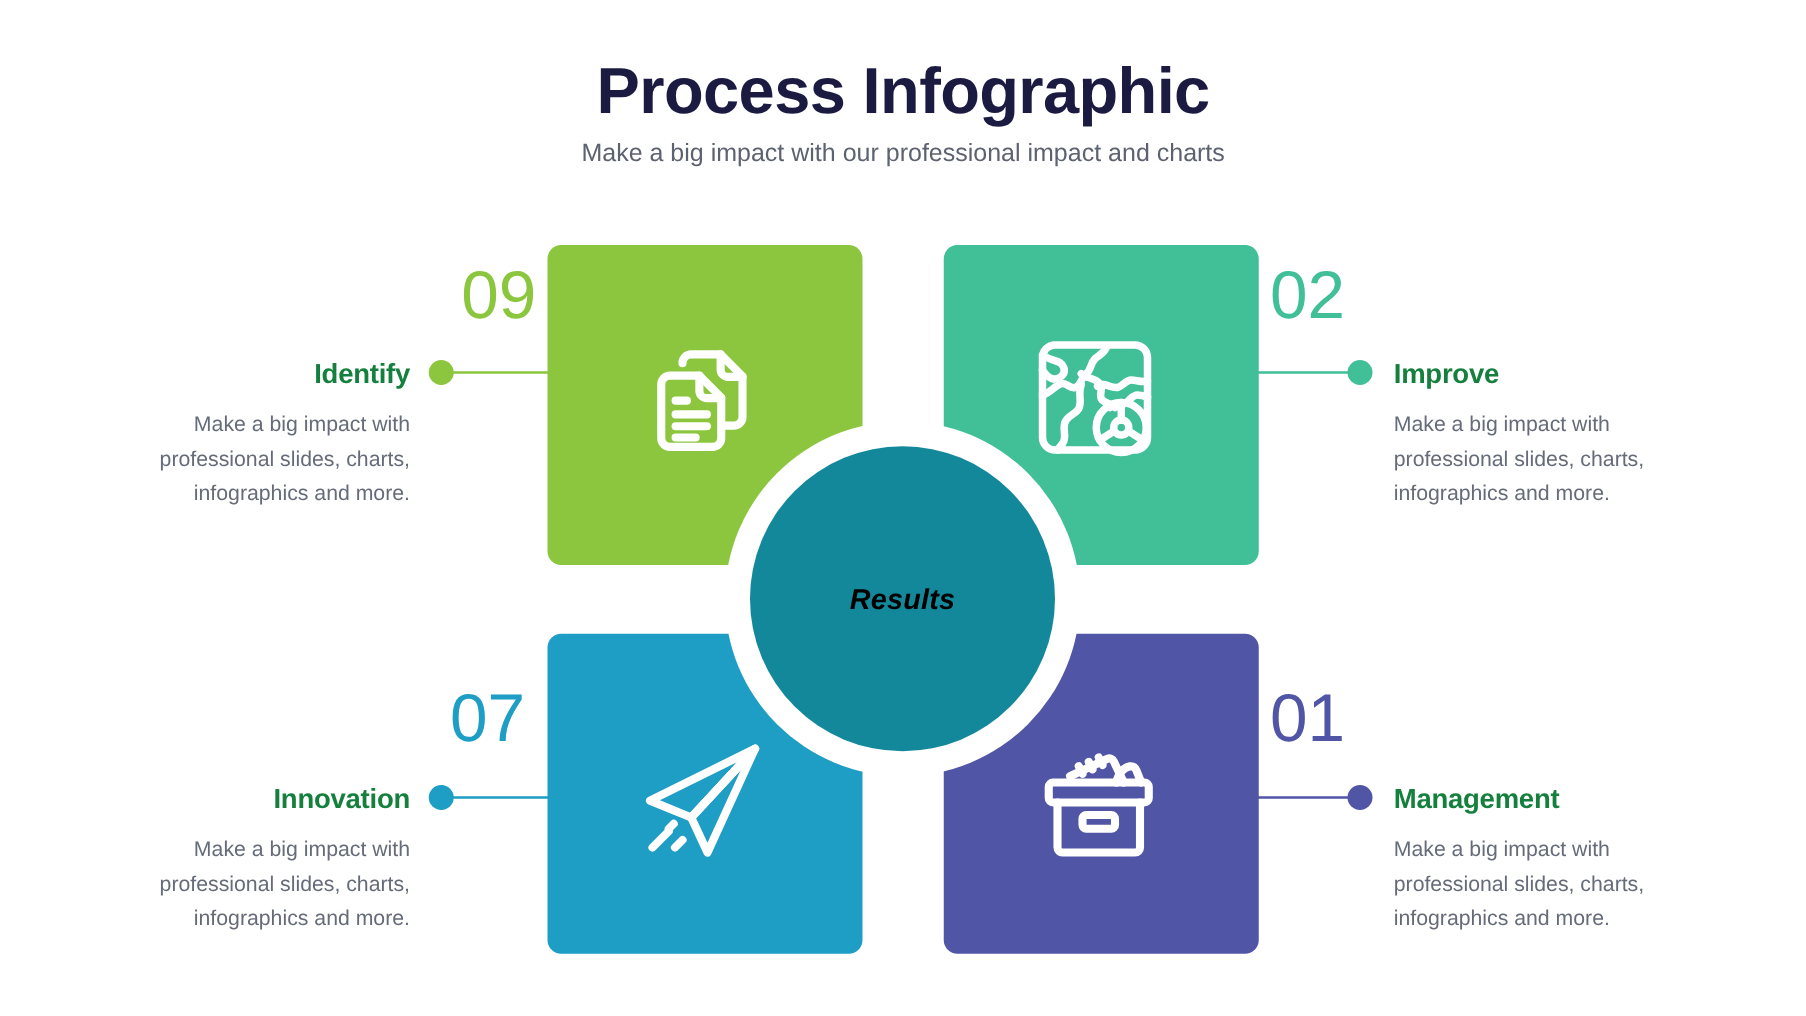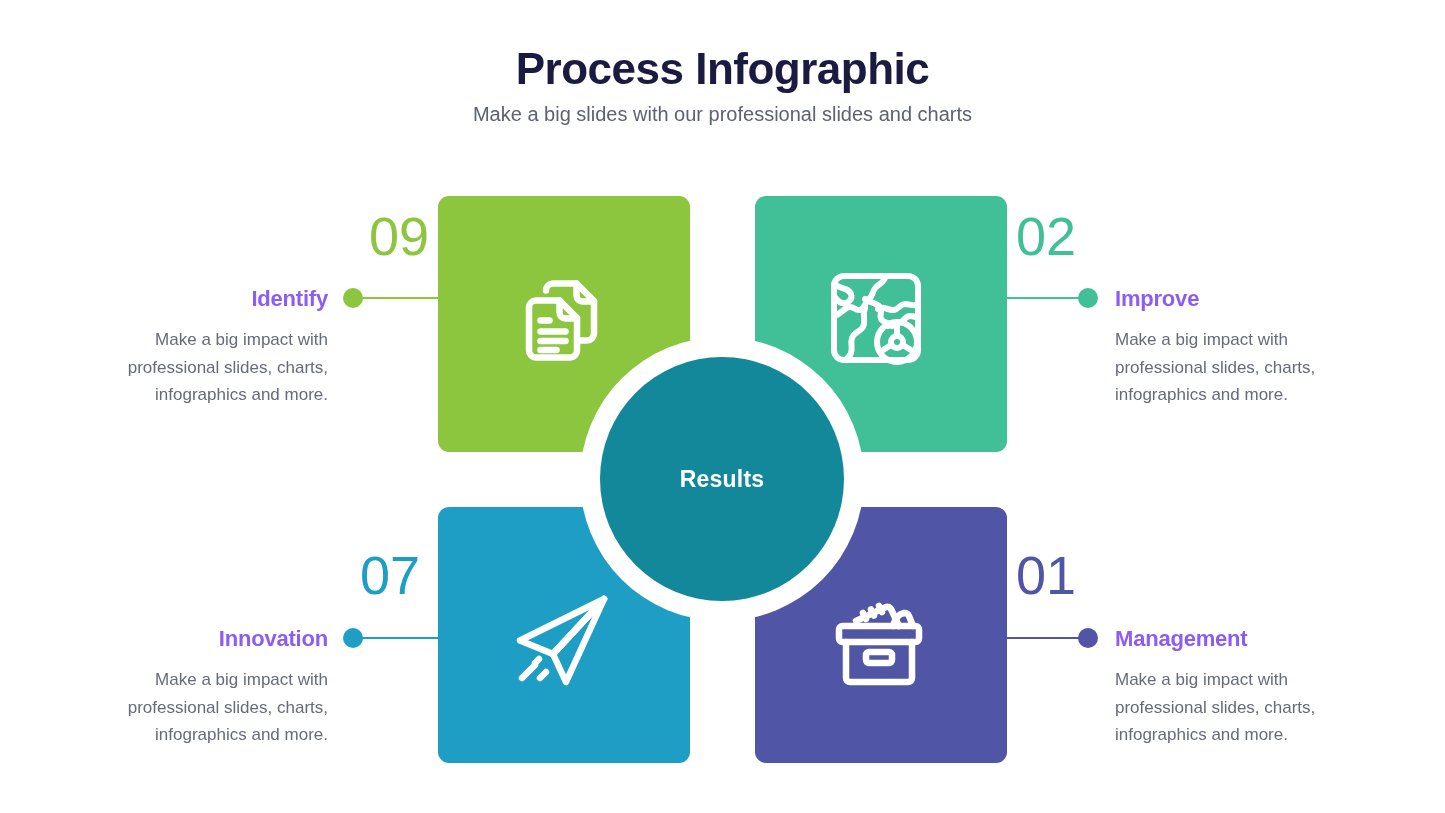--- a/index.html
+++ b/index.html
@@ -22,21 +22,21 @@
   
   .header {
     position: absolute;
     left: 0;
     top: 44px;
     width: 1445px;
     text-align: center;
   }
   .title {
     margin: 0;
-    font-size: 44px;
+    font-size: 52px;
     font-weight: 700;
     letter-spacing: -0.5px;
     color: #1b1b42;
     line-height: 1.12;
   }
   .subtitle {
     margin: 8px 0 0 0;
     font-size: 20px;
     font-weight: 400;
     color: #5c6270;
@@ -87,24 +87,25 @@
     top: 357px;
     width: 244px;
     height: 244px;
     border-radius: 50%;
     background: #13889b;
     display: flex;
     align-items: center;
     justify-content: center;
   }
   .hub-label {
-    color: #ffffff;
+    color: #000000;
     font-size: 23px;
     font-weight: 700;
     letter-spacing: 0.2px;
+    font-style: italic;
   }
 
   
   .step-num {
     position: absolute;
     font-size: 54px;
     font-weight: 500;
     line-height: 1;
     letter-spacing: 0px;
   }
@@ -131,21 +132,21 @@
   #dot-4  { left: 1078px; top: 628px; background: #5055a5; }
 
   
   .step-text { position: absolute; width: 250px; }
   .step-text.right-align { text-align: right; }
   .step-text.left-align  { text-align: left; }
   .step-title {
     margin: 0;
     font-size: 22px;
     font-weight: 700;
-    color: #8b5cf6;
+    color: #15803d;
     line-height: 1.2;
     letter-spacing: -0.2px;
   }
   .step-desc {
     margin: 14px 0 0 0;
     font-size: 17px;
     font-weight: 400;
     color: #656b79;
     line-height: 1.62;
   }
@@ -154,21 +155,21 @@
   #text-3 { left: 78px;   top: 626px; }
   #text-4 { left: 1115px; top: 626px; }
 </style>
 </head>
 <body>
 
 <div id="slide">
 
   <div class="header">
     <h1 class="title">Process Infographic</h1>
-    <p class="subtitle">Make a big slides with our professional slides and charts</p>
+    <p class="subtitle">Make a big impact with our professional impact and charts</p>
   </div>
 
   <div class="panel" id="panel-1">
     <div class="panel-icon">
       <svg width="104" height="104" viewBox="0 0 104 104" fill="none" stroke="#ffffff" stroke-width="6.5" stroke-linecap="round" stroke-linejoin="round">
 
         <path d="M31 22.5 a7 7 0 0 1 7-7 h23.5 L79 33 v32.5 a7 7 0 0 1-7 7 h-9"></path>
         <path d="M61.5 15.5 v12 a6 6 0 0 0 6 6 h11.5"></path>
 
         <path d="M14 39.5 a7 7 0 0 1 7-7 h23.5 L62 50 v32.5 a7 7 0 0 1-7 7 H21 a7 7 0 0 1-7-7 z"></path>

